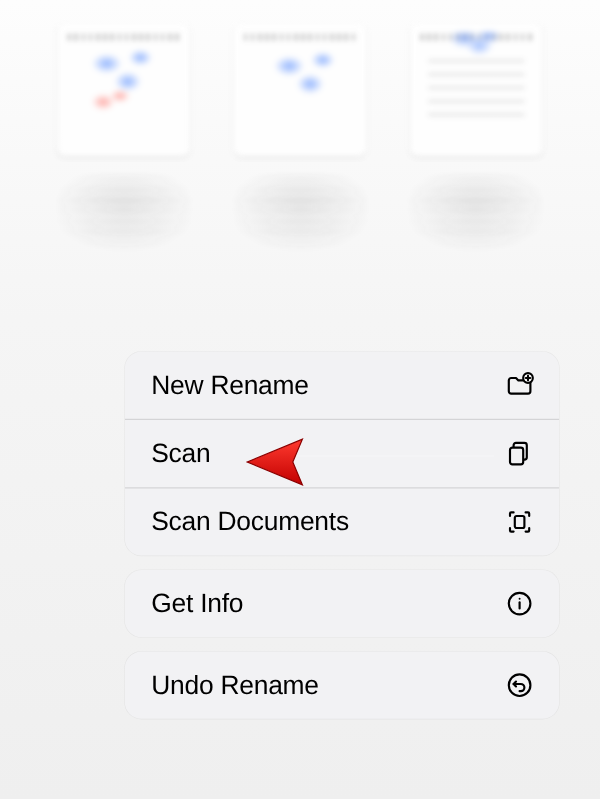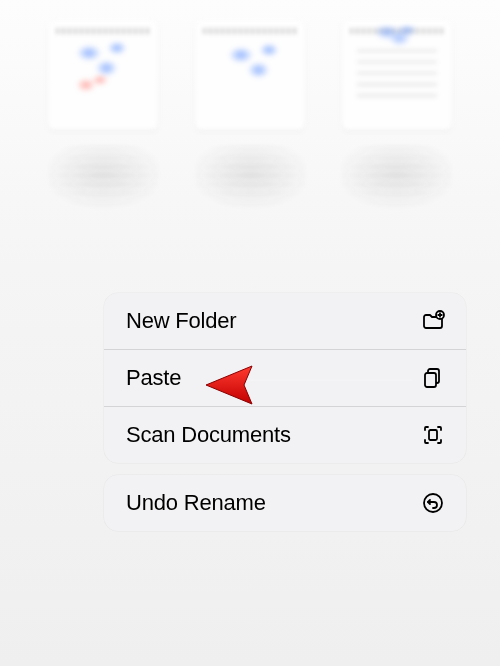--- a/index.html
+++ b/index.html
@@ -166,49 +166,61 @@
       <div class="doc-scribble blue" style="left:30px;top:6px;width:50px;height:20px;opacity:0.5;"></div>
     </div>
     <div class="file-label"></div>
   </div>
 </div>
 
 <div class="menu">
 
   <div class="menu-group">
     <div class="menu-row">
-      <span>New Folder</span>
+      <span>New Rename</span>
       <span class="icon">
         <svg viewBox="0 0 24 24" fill="none" stroke="currentColor" stroke-width="1.8" stroke-linecap="round" stroke-linejoin="round">
           <path d="M3 8a2 2 0 0 1 2-2h4l2 2h8a2 2 0 0 1 2 2v7a2 2 0 0 1-2 2H5a2 2 0 0 1-2-2V8Z"></path>
           <circle cx="19" cy="6" r="4" fill="#fff"></circle>
           <path d="M19 4.2v3.6M17.2 6h3.6"></path>
         </svg>
       </span>
     </div>
     <div class="menu-row">
-      <span>Paste</span>
+      <span>Scan</span>
       <span class="icon">
         <svg viewBox="0 0 24 24" fill="none" stroke="currentColor" stroke-width="1.8" stroke-linecap="round" stroke-linejoin="round">
           <rect x="7" y="3" width="11" height="14" rx="2"></rect>
           <rect x="4" y="7" width="11" height="14" rx="2" fill="#f2f2f4"></rect>
         </svg>
       </span>
     </div>
     <div class="menu-row">
       <span>Scan Documents</span>
       <span class="icon">
         <svg viewBox="0 0 24 24" fill="none" stroke="currentColor" stroke-width="1.8" stroke-linecap="round" stroke-linejoin="round">
           <path d="M4 7V5a1 1 0 0 1 1-1h2M20 7V5a1 1 0 0 0-1-1h-2M4 17v2a1 1 0 0 0 1 1h2M20 17v2a1 1 0 0 1-1 1h-2"></path>
           <rect x="8" y="7" width="8" height="10" rx="1.5"></rect>
         </svg>
       </span>
     </div>
   </div>
 
+  <div class="menu-group">
+    <div class="menu-row">
+      <span>Get Info</span>
+      <span class="icon">
+        <svg viewBox="0 0 24 24" fill="none" stroke="currentColor" stroke-width="1.8" stroke-linecap="round" stroke-linejoin="round">
+          <circle cx="12" cy="12" r="9"></circle>
+          <line x1="12" y1="11" x2="12" y2="16"></line>
+          <circle cx="12" cy="8" r="0.8" fill="currentColor" stroke="none"></circle>
+        </svg>
+      </span>
+    </div>
+  </div>
 
   <div class="menu-group">
     <div class="menu-row">
       <span>Undo Rename</span>
       <span class="icon">
         <svg viewBox="0 0 24 24" fill="none" stroke="currentColor" stroke-width="1.8" stroke-linecap="round" stroke-linejoin="round">
           <circle cx="12" cy="12" r="9"></circle>
           <path d="M9 9l-2 2 2 2"></path>
           <path d="M7 11h6a3 3 0 0 1 0 6h-1"></path>
         </svg>

